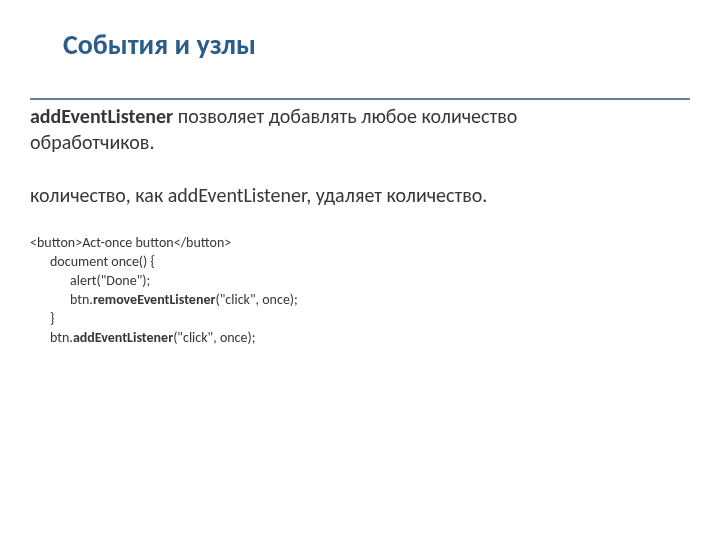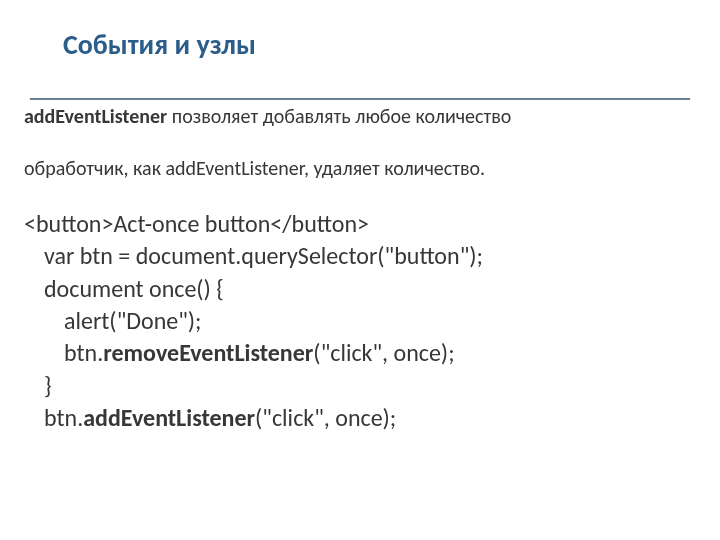--- a/index.html
+++ b/index.html
@@ -30,35 +30,35 @@
   .title-rule {
     position: absolute;
     left: 30px;
     top: 98px;
     width: 660px;
     height: 0;
     border-top: 2px solid #6b7f93;
   }
   .body {
     position: absolute;
-    left: 24px;
+    left: 30px;
     top: 103px;
     width: 660px;
     font-size: 20px;
     line-height: 1.32;
     color: #373737;
   }
   .body p {
     margin: 0 0 0 0;
   }
   .gap {
     height: 26px;
   }
   .code {
-    font-size: 24px;
+    font-size: 14px;
     line-height: 1.35;
   }
   .b { font-weight: 700; }
   .ind1 { padding-left: 20px; display: inline-block; }
   .ind2 { padding-left: 40px; display: inline-block; }
 </style>
 </head>
 <body>
 
 <div class="slide">
@@ -67,32 +67,34 @@
     <span>События и узлы</span><br>
   </div>
 
   <div class="title-rule"></div>
 
   <div class="body">
 
     <p>
       <span class="b">addEventListener</span><span> позволяет добавлять любое количество</span>
     </p>
+    <p>
+      <span>обработчиков.</span>
+    </p>
 
     <div class="gap"></div>
 
     <p>
-      <span>обработчик, как </span><span>addEventListener,</span><span> удаляет количество.</span>
+      <span>количество, как </span><span>addEventListener,</span><span> удаляет количество.</span>
     </p>
 
     <div class="gap"></div>
 
     <div class="code">
       <div><span>&lt;button&gt;Act-once button&lt;/button&gt;</span></div>
-      <div><span class="ind1">var btn = document.querySelector("button");</span></div>
       <div><span class="ind1">document once() {</span></div>
       <div><span class="ind2">alert("Done");</span></div>
       <div><span class="ind2"><span>btn.</span><span class="b">removeEventListener</span><span>("click", once);</span></span></div>
       <div><span class="ind1">}</span></div>
       <div><span class="ind1"><span>btn.</span><span class="b">addEventListener</span><span>("click", once);</span></span></div>
     </div>
 
   </div>
 
 </div>

